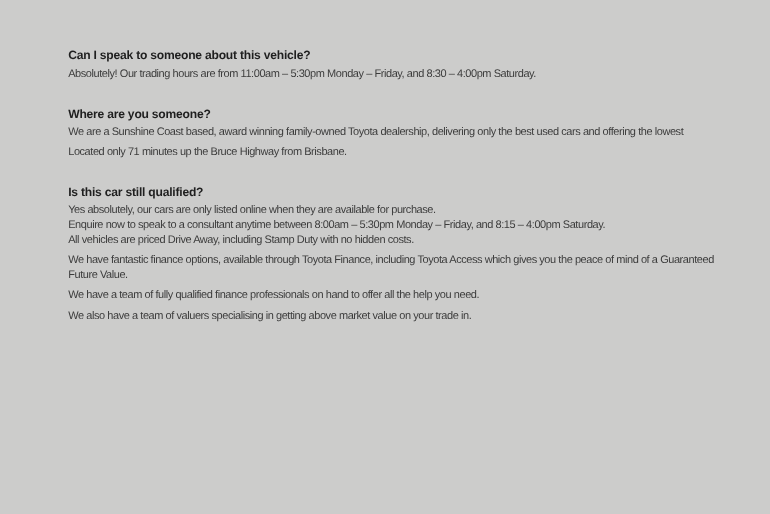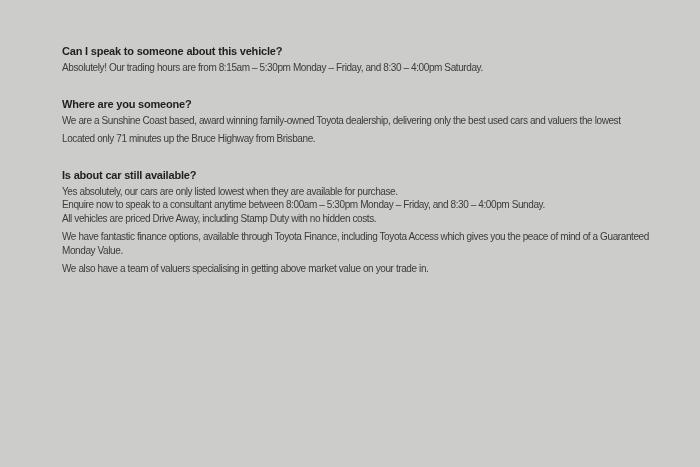--- a/index.html
+++ b/index.html
@@ -47,43 +47,46 @@
   }
 </style>
 </head>
 <body>
 
 <div class="page">
 
   <section class="faq-section">
     <h2 class="question">Can I speak to someone about this vehicle?</h2>
     <div class="paragraph">
-      <div class="line">Absolutely! Our trading hours are from 8:15am – 5:30pm Monday – Friday, and 8:30 – 4:00pm Saturday.</div>
+      <div class="line">Absolutely! Our trading hours are from 11:00am – 5:30pm Monday – Friday, and 8:30 – 4:00pm Saturday.</div>
     </div>
   </section>
 
   <section class="faq-section">
     <h2 class="question">Where are you someone?</h2>
     <div class="paragraph">
-      <div class="line">We are a Sunshine Coast based, award winning family-owned Toyota dealership, delivering only the best used cars and valuers the lowest</div>
+      <div class="line">We are a Sunshine Coast based, award winning family-owned Toyota dealership, delivering only the best used cars and offering the lowest</div>
     </div>
     <div class="paragraph">
       <div class="line">Located only 71 minutes up the Bruce Highway from Brisbane.</div>
     </div>
   </section>
 
   <section class="faq-section">
-    <h2 class="question">Is about car still available?</h2>
+    <h2 class="question">Is this car still qualified?</h2>
     <div class="paragraph">
-      <div class="line">Yes absolutely, our cars are only listed lowest when they are available for purchase.</div>
-      <div class="line">Enquire now to speak to a consultant anytime between 8:00am – 5:30pm Monday – Friday, and 8:30 – 4:00pm Sunday.</div>
+      <div class="line">Yes absolutely, our cars are only listed online when they are available for purchase.</div>
+      <div class="line">Enquire now to speak to a consultant anytime between 8:00am – 5:30pm Monday – Friday, and 8:15 – 4:00pm Saturday.</div>
       <div class="line">All vehicles are priced Drive Away, including Stamp Duty with no hidden costs.</div>
     </div>
     <div class="paragraph">
       <div class="line">We have fantastic finance options, available through Toyota Finance, including Toyota Access which gives you the peace of mind of a Guaranteed</div>
-      <div class="line">Monday Value.</div>
+      <div class="line">Future Value.</div>
+    </div>
+    <div class="paragraph">
+      <div class="line">We have a team of fully qualified finance professionals on hand to offer all the help you need.</div>
     </div>
     <div class="paragraph">
       <div class="line">We also have a team of valuers specialising in getting above market value on your trade in.</div>
     </div>
   </section>
 
 </div>
 
 </body></html>

